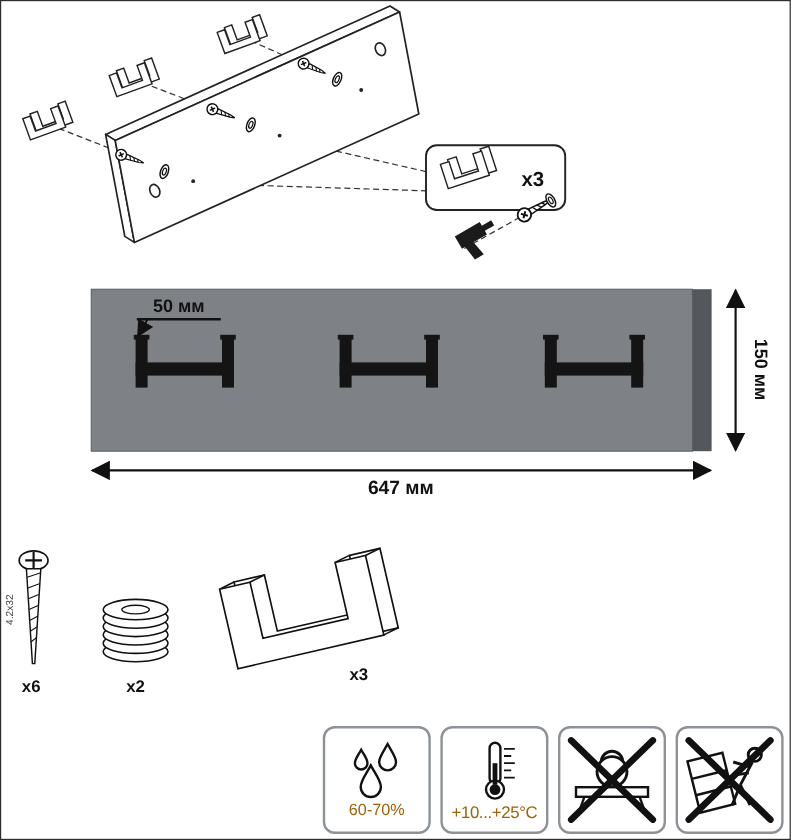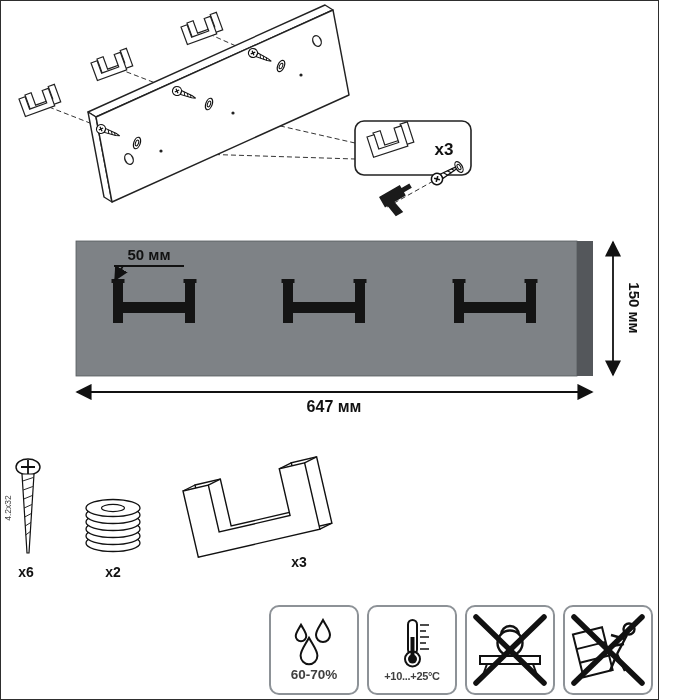--- a/index.html
+++ b/index.html
@@ -2,23 +2,23 @@
 <html><head>
 <meta charset="utf-8">
 <style>
   html,body{margin:0;padding:0;background:#fff;font-family:"Liberation Sans",sans-serif;}
   #page{position:relative;width:659px;height:700px;background:#ffffff;border:1px solid #2e2e2e;box-sizing:border-box;overflow:hidden;}
   .abs{position:absolute;}
   svg text{font-family:"Liberation Sans",sans-serif;}
   .icon-row{position:absolute;left:268px;top:604px;display:flex;gap:8px;}
   .cond-box{width:90px;height:90px;border:2px solid #8d9297;border-radius:10px;background:#fff;
             box-sizing:border-box;display:flex;flex-direction:column;align-items:center;justify-content:center;gap:1px;}
-  .cond-label{font-weight:bold;color:#404040;line-height:1;}
+  .cond-label{font-weight:normal;color:#a16207;line-height:1;}
   .cond-label.hum{font-size:13.5px;margin-top:1px;}
-  .cond-label.temp{font-size:11px;letter-spacing:-0.3px;margin-top:2px;}
+  .cond-label.temp{font-size:14px;letter-spacing:-0.3px;margin-top:2px;}
 </style>
 </head>
 <body>
 
 <div id="page">
 
   <svg class="abs" style="left:0;top:0" width="677" height="232" viewBox="0 0 677 232">
     <defs>
       <path id="hook-u" d="M0,0 L5,0 L5,12 L19,12 L19,0 L24,0 L24,17 L0,17 Z" vector-effect="non-scaling-stroke"></path>
       <g id="screw-sm">

